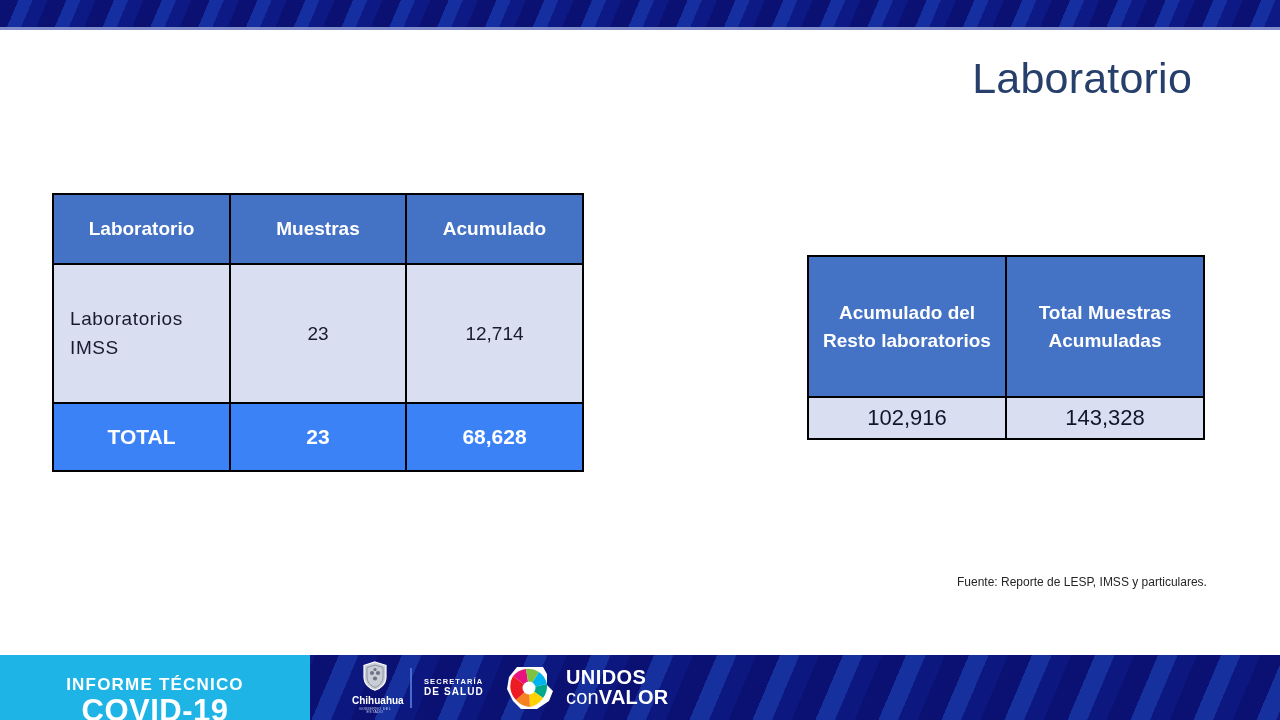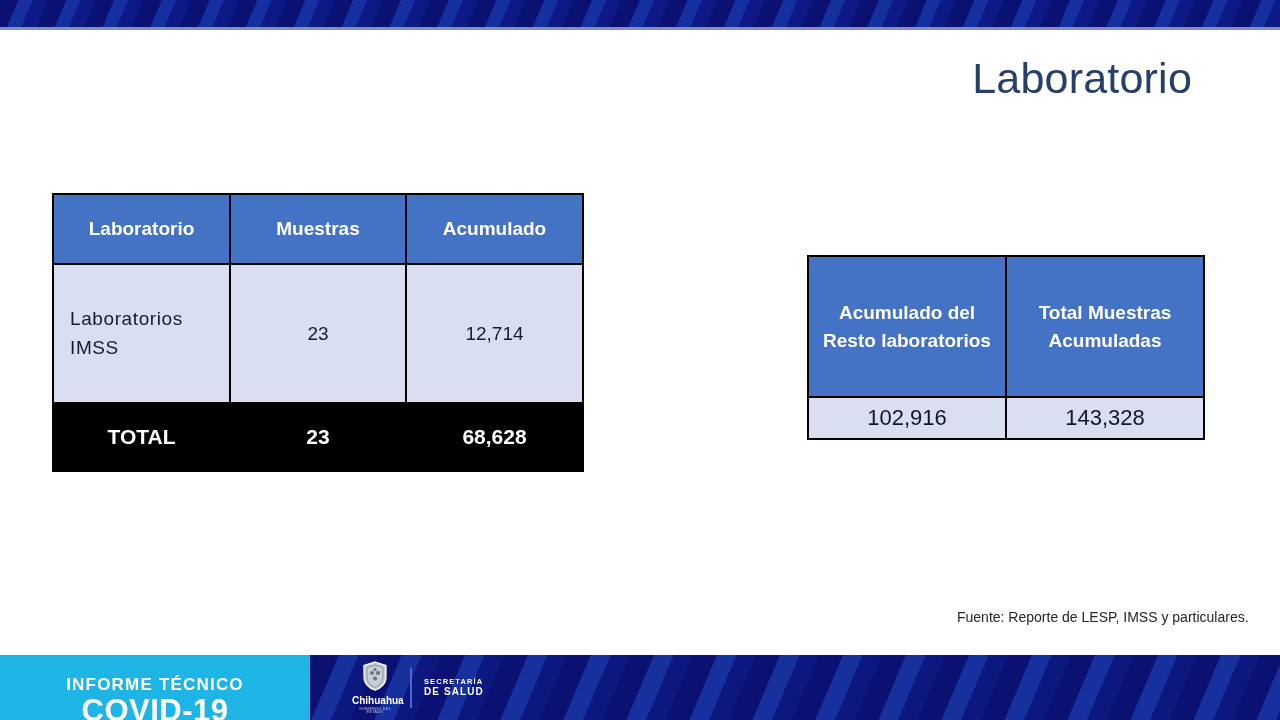--- a/index.html
+++ b/index.html
@@ -69,21 +69,21 @@
     vertical-align: middle;
   }
   .dcell {
     background: #d9def0;
     color: #1a1a2e;
     text-align: center;
     vertical-align: middle;
     font-weight: 400;
   }
   .tcell {
-    background: #000000;
+    background: #3b82f6;
     color: #ffffff;
     font-weight: bold;
     text-align: center;
     vertical-align: middle;
     margin-top: 44px;
   }
 
   
   .lab-table {
     position: absolute;
@@ -131,22 +131,22 @@
   .sum-table .dcell {
     height: 40px;
     font-size: 22px;
     color: #11162e;
   }
 
   
   .source-note {
     position: absolute;
     left: 957px;
-    top: 609px;
-    font-size: 14px;
+    top: 575px;
+    font-size: 12px;
     color: #262626;
   }
 
   
   .footer {
     position: absolute;
     left: 0;
     top: 655px;
     width: 1280px;
     height: 65px;
@@ -339,14 +339,35 @@
       <div class="shield-name">Chihuahua</div>
       <div class="shield-sub">GOBIERNO DEL ESTADO</div>
     </div>
     <div class="logo-divider"></div>
     <div class="salud-text">
       <div class="salud-l1">SECRETARÍA</div>
       <div class="salud-l2">DE SALUD</div>
     </div>
   </div>
 
+  <div class="uv-logo">
+    <svg width="58" height="46" viewBox="0 0 58 46">
+      <g transform="translate(3,2)">
+        <path d="M14 0 L40 0 L44 7 L44 18 L50 24 L46 34 L34 42 L18 42 L10 34 L4 22 L6 10 Z" fill="#ffffff"></path>
+        <g transform="translate(26,21)">
+          <path d="M0 0 L-16 -12 A20 20 0 0 1 -3 -19 Z" fill="#e8127f"></path>
+          <path d="M0 0 L-3 -19 A20 20 0 0 1 10 -16 Z" fill="#7ec242"></path>
+          <path d="M0 0 L10 -16 A20 20 0 0 1 18 -4 Z" fill="#00b5ef"></path>
+          <path d="M0 0 L18 -4 A20 20 0 0 1 14 10 Z" fill="#00a88e"></path>
+          <path d="M0 0 L14 10 A20 20 0 0 1 1 19 Z" fill="#ffd200"></path>
+          <path d="M0 0 L1 19 A20 20 0 0 1 -13 12 Z" fill="#f58220"></path>
+          <path d="M0 0 L-13 12 A20 20 0 0 1 -16 -12 Z" fill="#ed1c24"></path>
+          <circle cx="0" cy="0" r="6.5" fill="#ffffff"></circle>
+        </g>
+      </g>
+    </svg>
+    <div class="uv-text">
+      <div class="uv-l1">UNIDOS</div>
+      <div class="uv-l2"><span class="thin">con</span><b>VALOR</b></div>
+    </div>
+  </div>
 
 </div>
 
 </body></html>

